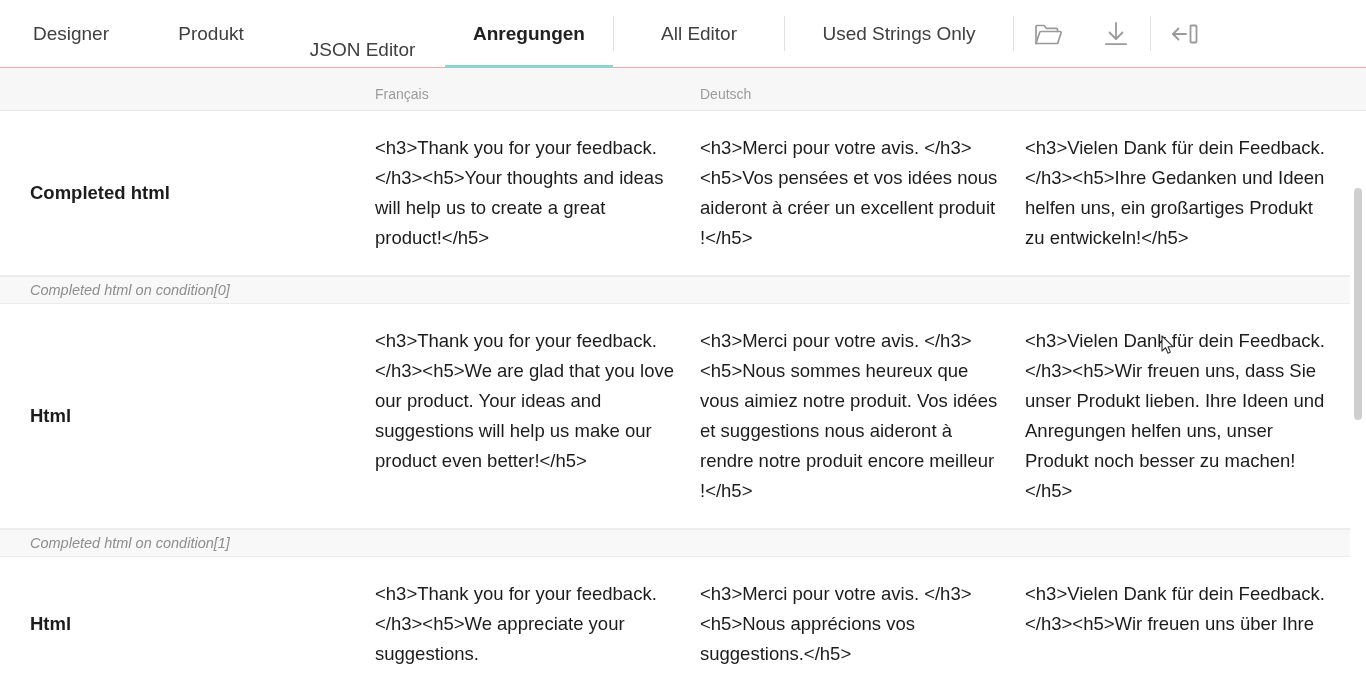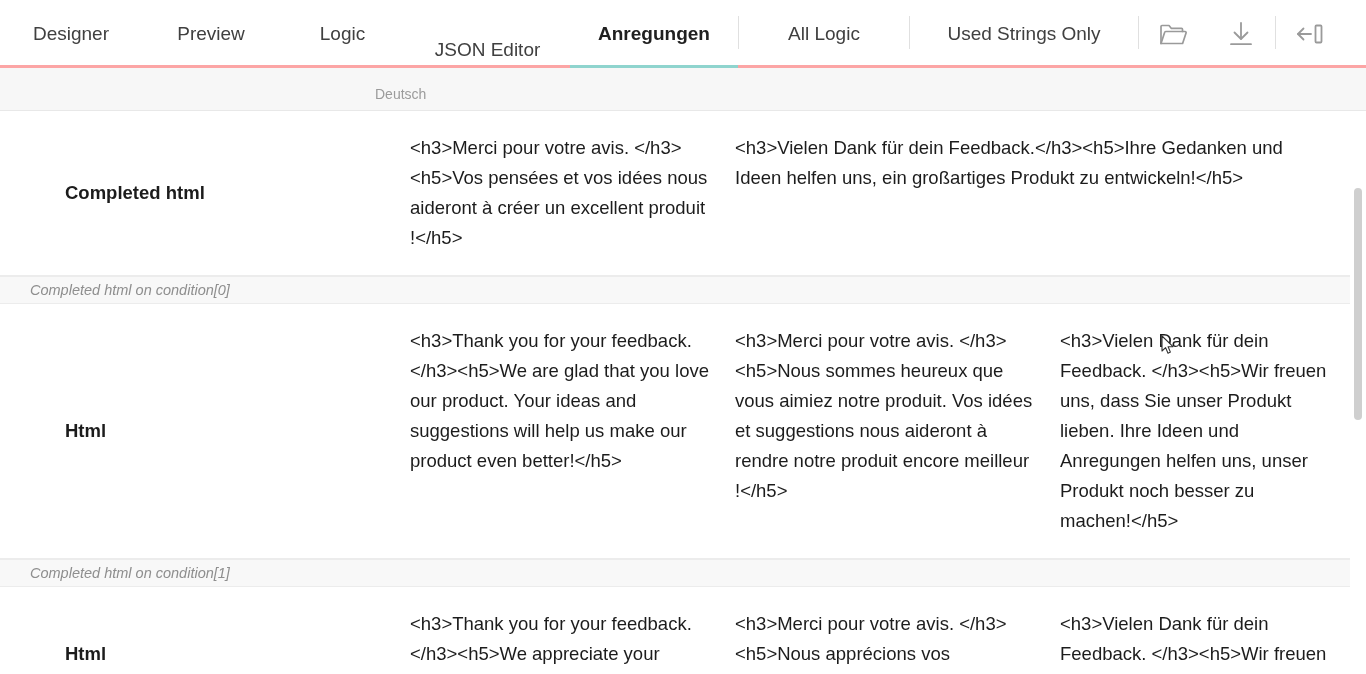--- a/index.html
+++ b/index.html
@@ -12,21 +12,21 @@
     -webkit-font-smoothing: antialiased;
   }
 
   
   .toolbar {
     position: relative;
     height: 68px;
     display: flex;
     align-items: stretch;
     background: #ffffff;
-    border-bottom: 3px solid #fca5a5;
+    border-bottom: 1px solid #fca5a5;
   }
   .tab {
     display: flex;
     align-items: center;
     justify-content: center;
     position: relative;
     padding: 0 0 0 0;
     font-size: 19px;
     color: #404040;
     cursor: pointer;
@@ -104,21 +104,20 @@
     word-wrap: break-word;
     overflow-wrap: break-word;
   }
   .cell-name {
     flex: 0 0 375px;
     padding-left: 30px;
     font-weight: bold;
     font-size: 18.5px;
     display: flex;
     align-items: center;
-    margin-left: 35px;
   }
   .cell-en { flex: 0 0 325px; }
   .cell-fr { flex: 0 0 325px; }
   .cell-de { flex: 1 1 auto; padding-right: 38px; }
 
   .group-row {
     display: flex;
     align-items: center;
     height: 28px;
     background: #f8f8f8;
@@ -158,28 +157,27 @@
     height: 20px;
     pointer-events: none;
     z-index: 50;
   }
 </style>
 </head>
 <body>
 
 <div class="toolbar">
   <div class="tab tab-designer">Designer</div>
-  <div class="tab tab-preview">Preview</div>
-  <div class="tab tab-logic">Logic</div>
+  <div class="tab tab-preview">Produkt</div>
   <div class="tab tab-json">JSON Editor</div>
   <div class="tab tab-translation">Anregungen</div>
 
   <div class="vdiv"></div>
 
-  <div class="tab tab-allpages">All Logic</div>
+  <div class="tab tab-allpages">All Editor</div>
 
   <div class="vdiv"></div>
 
   <div class="tab tab-usedstrings">Used Strings Only</div>
 
   <div class="vdiv"></div>
 
   <div class="icon-btn">
     <svg width="28" height="25" viewBox="0 0 28 25" fill="none">
       <path d="M2 21.5V4.5C2 3.9 2.5 3.5 3 3.5H10L12.2 6.3H22.5C23 6.3 23.5 6.7 23.5 7.3V9.5" stroke="#9a9a9a" stroke-width="1.7" stroke-linecap="round" stroke-linejoin="round"></path>
@@ -203,25 +201,27 @@
       <path d="M7.5 6.5L2 12L7.5 17.5" stroke="#9a9a9a" stroke-width="1.8" stroke-linecap="round" stroke-linejoin="round"></path>
       <rect x="19.5" y="3.5" width="6" height="17" rx="1" stroke="#9a9a9a" stroke-width="1.8"></rect>
     </svg>
   </div>
 </div>
 
 <div class="table-wrap">
 
   <div class="head-row">
     <div class="head-cell col-name"></div>
+    <div class="head-cell col-fr">Français</div>
     <div class="head-cell col-de">Deutsch</div>
   </div>
 
   <div class="row">
     <div class="row-cell cell-name">Completed html</div>
+    <div class="row-cell cell-en">&lt;h3&gt;Thank you for your feedback.&lt;/h3&gt;&lt;h5&gt;Your thoughts and ideas will help us to create a great product!&lt;/h5&gt;</div>
     <div class="row-cell cell-fr">&lt;h3&gt;Merci pour votre avis. &lt;/h3&gt;&lt;h5&gt;Vos pensées et vos idées nous aideront à créer un excellent produit !&lt;/h5&gt;</div>
     <div class="row-cell cell-de">&lt;h3&gt;Vielen Dank für dein Feedback.&lt;/h3&gt;&lt;h5&gt;Ihre Gedanken und Ideen helfen uns, ein großartiges Produkt zu entwickeln!&lt;/h5&gt;</div>
   </div>
 
   <div class="group-row">
     <span>Completed html on condition[0]</span>
   </div>
 
   <div class="row">
     <div class="row-cell cell-name">Html</div>

